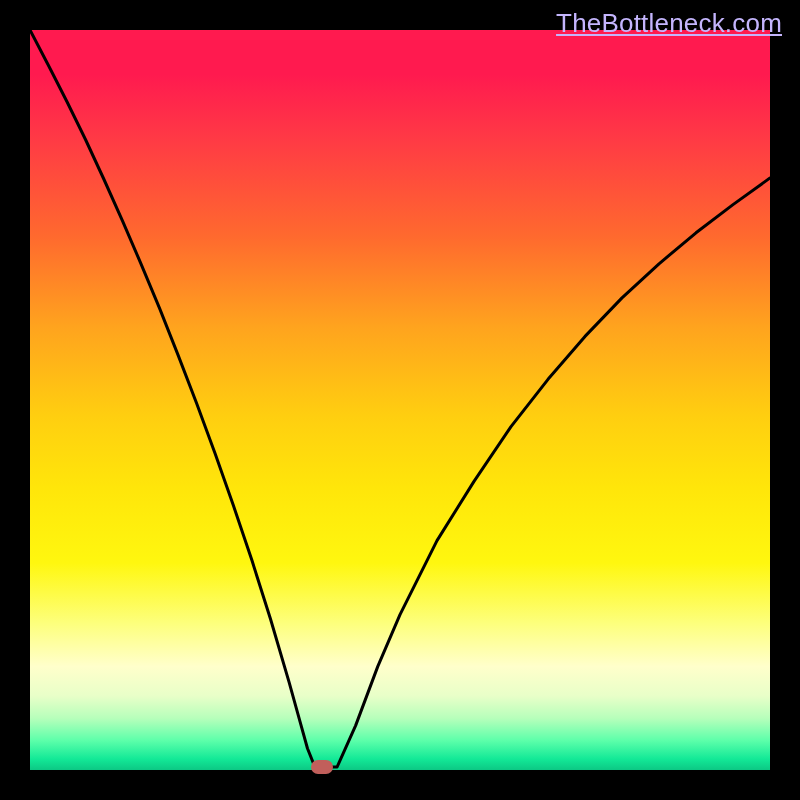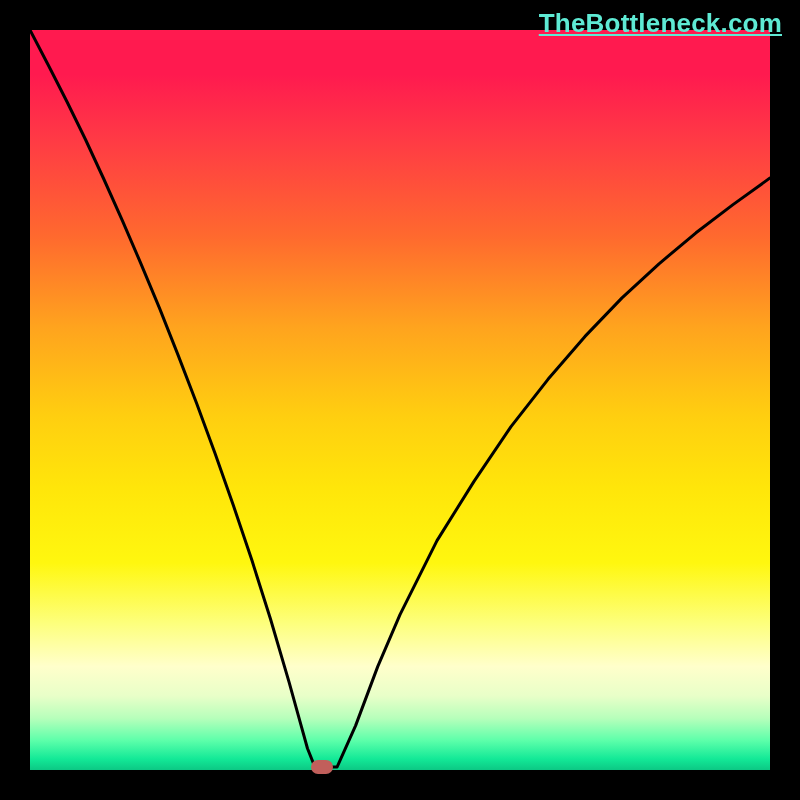--- a/index.html
+++ b/index.html
@@ -46,24 +46,24 @@
     position: absolute;
     left: 0;
     top: 0;
     width: 740px;
     height: 740px;
   }
   .domain-link {
     position: absolute;
     top: 8px;
     right: 18px;
-    color: #5eead4;
+    color: #c4b5fd;
     font-size: 26px;
     letter-spacing: 0.2px;
-    font-weight: 700;
+    font-weight: 400;
   }
   .marker {
     position: absolute;
     width: 22px;
     height: 14px;
     border-radius: 7px;
     background: #C15F5B;
     transform: translate(-50%, -50%);
   }
 </style>

